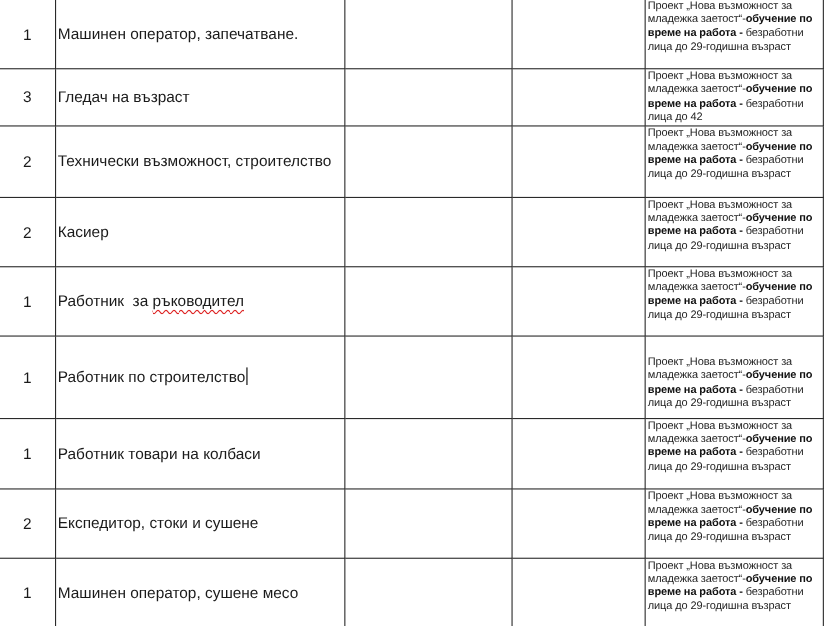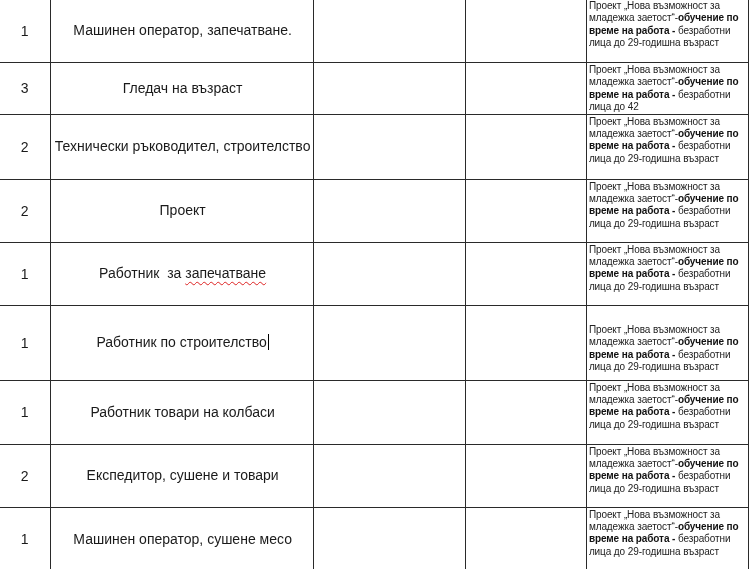--- a/index.html
+++ b/index.html
@@ -39,21 +39,20 @@
 
     .cell-count {
       text-align: center;
       font-size: 14px;
       padding-left: 0;
     }
     .cell-title {
       font-size: 14px;
       padding-left: 2px !important;
       line-height: 17px;
-      text-align: center;
     }
     .cell-note {
       font-size: 10px;
       line-height: 12.4px;
       padding: 1px 2px 0 2px !important;
       vertical-align: top !important;
       color: #222;
       letter-spacing: -0.1px;
     }
     .cell-note.mid {
@@ -101,37 +100,37 @@
     <tr style="height:50px">
       <td class="cell-count">3</td>
       <td class="cell-title">Гледач на възраст</td>
       <td></td>
       <td></td>
       <td class="cell-note"><span>Проект „Нова възможност за младежка заетост“-</span><b>обучение по време на работа -</b> <span>безработни лица до 42</span></td>
     </tr>
 
     <tr style="height:65px">
       <td class="cell-count">2</td>
-      <td class="cell-title">Технически ръководител, строителство</td>
+      <td class="cell-title">Технически възможност, строителство</td>
       <td></td>
       <td></td>
       <td class="cell-note"><span>Проект „Нова възможност за младежка заетост“-</span><b>обучение по време на работа -</b> <span>безработни лица до 29-годишна възраст</span></td>
     </tr>
 
     <tr style="height:63px">
       <td class="cell-count">2</td>
-      <td class="cell-title">Проект</td>
+      <td class="cell-title">Касиер</td>
       <td></td>
       <td></td>
       <td class="cell-note"><span>Проект „Нова възможност за младежка заетост“-</span><b>обучение по време на работа -</b> <span>безработни лица до 29-годишна възраст</span></td>
     </tr>
 
     <tr style="height:63px">
       <td class="cell-count">1</td>
-      <td class="cell-title"><span style="white-space:pre">Работник  за </span><span class="spell-error">запечатване</span></td>
+      <td class="cell-title"><span style="white-space:pre">Работник  за </span><span class="spell-error">ръководител</span></td>
       <td></td>
       <td></td>
       <td class="cell-note"><span>Проект „Нова възможност за младежка заетост“-</span><b>обучение по време на работа -</b> <span>безработни лица до 29-годишна възраст</span></td>
     </tr>
 
     <tr style="height:75px">
       <td class="cell-count">1</td>
       <td class="cell-title"><span>Работник по строителство</span><span class="text-cursor"></span></td>
       <td></td>
       <td></td>
@@ -141,21 +140,21 @@
     <tr style="height:64px">
       <td class="cell-count">1</td>
       <td class="cell-title">Работник товари на колбаси</td>
       <td></td>
       <td></td>
       <td class="cell-note"><span>Проект „Нова възможност за младежка заетост“-</span><b>обучение по време на работа -</b> <span>безработни лица до 29-годишна възраст</span></td>
     </tr>
 
     <tr style="height:63px">
       <td class="cell-count">2</td>
-      <td class="cell-title">Експедитор, сушене и товари</td>
+      <td class="cell-title">Експедитор, стоки и сушене</td>
       <td></td>
       <td></td>
       <td class="cell-note"><span>Проект „Нова възможност за младежка заетост“-</span><b>обучение по време на работа -</b> <span>безработни лица до 29-годишна възраст</span></td>
     </tr>
 
     <tr style="height:64px">
       <td class="cell-count">1</td>
       <td class="cell-title">Машинен оператор, сушене месо</td>
       <td></td>
       <td></td>

